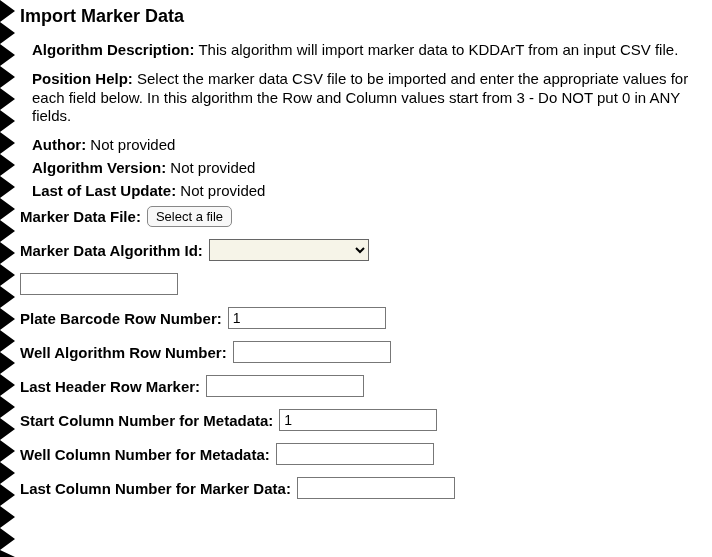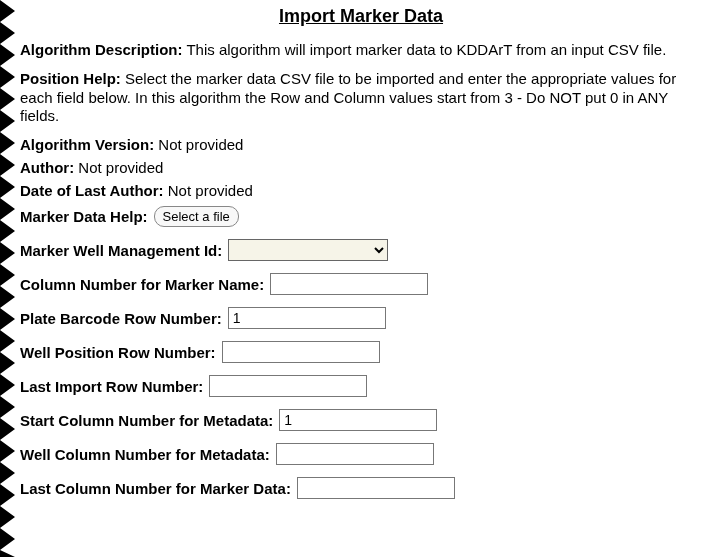--- a/index.html
+++ b/index.html
@@ -19,28 +19,26 @@
     height: 557px;
     overflow: hidden;
     pointer-events: none;
   }
   .content {
     padding: 6px 10px 10px 20px;
     box-sizing: border-box;
     width: 712px;
   }
   h1.title {
-    text-align: center;
     font-size: 18px;
     font-weight: bold;
     margin: 0 0 14px 0;
-    text-decoration: underline;
   }
   .para {
-    margin: 0 0 10px 0;
+    margin: 0 0 10px 12px;
     line-height: 1.25;
   }
   .label {
     font-weight: bold;
   }
   .row {
     margin: 0 0 12px 0;
     display: flex;
     align-items: center;
     flex-wrap: wrap;
@@ -65,21 +63,21 @@
     width: 160px;
     background: #f6f4e8;
     border: 1px solid #666;
   }
   button.file-btn {
     font-family: inherit;
     font-size: 13px;
     padding: 2px 8px;
     background: #f8f8f8;
     border: 1px solid #888;
-    border-radius: 10px;
+    border-radius: 5px;
     cursor: pointer;
   }
 </style>
 </head>
 <body>
 
 <div class="zigzag">
   <svg width="20" height="557" viewBox="0 0 20 557">
     <path d="M0,0 L0,557 L0,557 L0,0 Z" fill="none"></path>
     <path d="M0,0 L15,11 L0,22 L15,33 L0,44 L15,55 L0,66 L15,77 L0,88 L15,99 L0,110 L15,121 L0,132 L15,143 L0,154 L15,165 L0,176 L15,187 L0,198 L15,209 L0,220 L15,231 L0,242 L15,253 L0,264 L15,275 L0,286 L15,297 L0,308 L15,319 L0,330 L15,341 L0,352 L15,363 L0,374 L15,385 L0,396 L15,407 L0,418 L15,429 L0,440 L15,451 L0,462 L15,473 L0,484 L15,495 L0,506 L15,517 L0,528 L15,539 L0,550 L15,557 L0,557 Z" fill="#000"></path>
@@ -94,62 +92,61 @@
     <span class="label">Algorithm Description:</span>
     <span>This algorithm will import marker data to KDDArT from an input CSV file.</span>
   </p>
 
   <p class="para">
     <span class="label">Position Help:</span>
     <span>Select the marker data CSV file to be imported and enter the appropriate values for each field below. In this algorithm the Row and Column values start from 3 - Do NOT put 0 in ANY fields.</span>
   </p>
 
   <p class="para" style="margin-bottom:4px">
+    <span class="label">Author:</span>
+    <span>Not provided</span>
+  </p>
+
+  <p class="para" style="margin-bottom:4px">
     <span class="label">Algorithm Version:</span>
     <span>Not provided</span>
   </p>
 
-  <p class="para" style="margin-bottom:4px">
-    <span class="label">Author:</span>
-    <span>Not provided</span>
-  </p>
-
   <p class="para" style="margin-bottom:6px">
-    <span class="label">Date of Last Author:</span>
+    <span class="label">Last of Last Update:</span>
     <span>Not provided</span>
   </p>
 
   <div class="row">
-    <span class="label">Marker Data Help:</span>
+    <span class="label">Marker Data File:</span>
     <button class="file-btn">Select a file</button>
   </div>
 
   <div class="row">
-    <span class="label">Marker Well Management Id:</span>
+    <span class="label">Marker Data Algorithm Id:</span>
     <select class="dropdown"></select>
   </div>
 
 
   <div class="row">
-    <span class="label">Column Number for Marker Name:</span>
     <input class="text" type="text" value="" style="">
   </div>
 
   <div class="row">
     <span class="label">Plate Barcode Row Number:</span>
     <input class="text" type="text" value="1" style="">
   </div>
 
   <div class="row">
-    <span class="label">Well Position Row Number:</span>
+    <span class="label">Well Algorithm Row Number:</span>
     <input class="text" type="text" value="" style="">
   </div>
 
   <div class="row">
-    <span class="label">Last Import Row Number:</span>
+    <span class="label">Last Header Row Marker:</span>
     <input class="text" type="text" value="" style="">
   </div>
 
   <div class="row">
     <span class="label">Start Column Number for Metadata:</span>
     <input class="text" type="text" value="1" style="">
   </div>
 
   <div class="row">
     <span class="label">Well Column Number for Metadata:</span>

